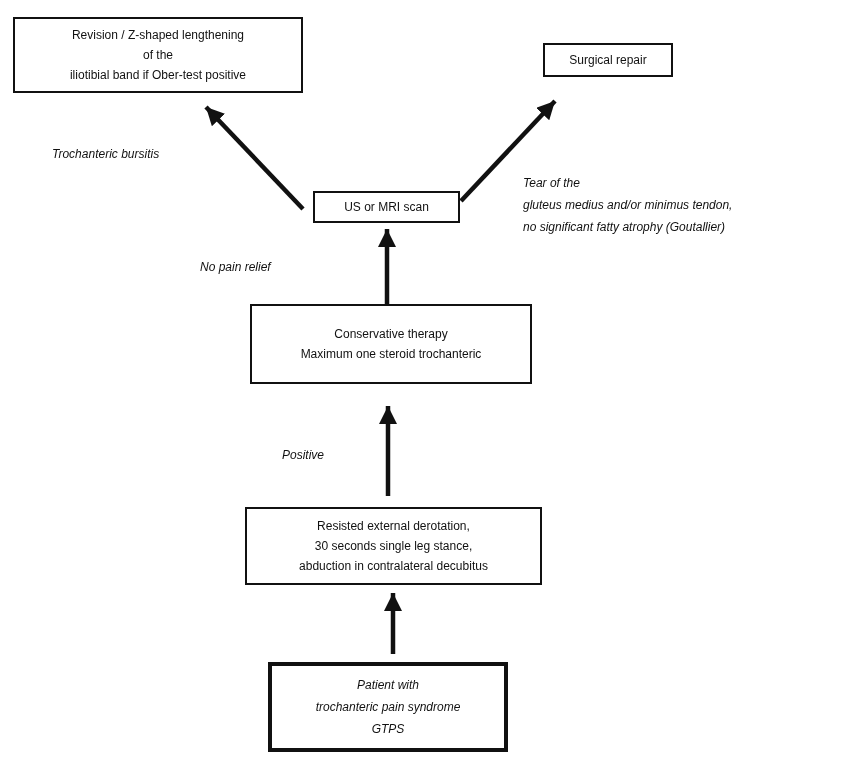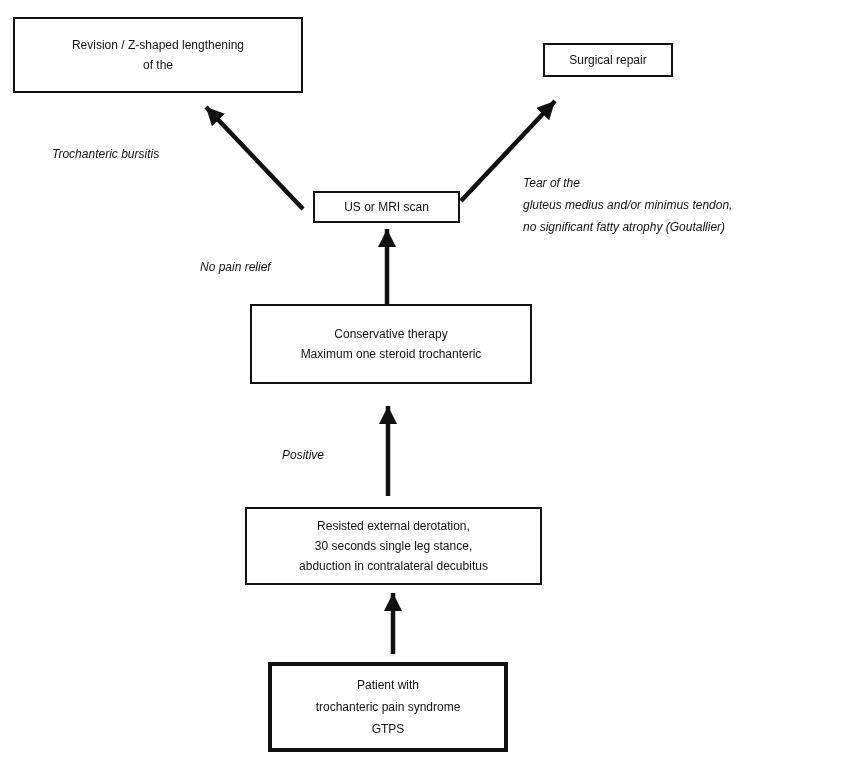--- a/index.html
+++ b/index.html
@@ -33,20 +33,21 @@
     flex-direction: column;
     justify-content: center;
     align-items: center;
     text-align: center;
     font-size: 12px;
     line-height: 20px;
   }
   .node--bold {
     border-width: 4px;
     line-height: 22px;
+    font-style: italic;
   }
   .edge-label {
     position: absolute;
     font-style: italic;
     font-size: 12px;
     line-height: 22px;
     white-space: nowrap;
     text-align: left;
   }
   
@@ -76,20 +77,21 @@
     <line x1="393" y1="654" x2="393" y2="593" stroke="#111111" stroke-width="4.5" marker-end="url(#ah)"></line>
     <line x1="388" y1="496" x2="388" y2="406" stroke="#111111" stroke-width="4.5" marker-end="url(#ah)"></line>
     <line x1="387" y1="307" x2="387" y2="229" stroke="#111111" stroke-width="4.5" marker-end="url(#ah)"></line>
     <line x1="303" y1="209" x2="206" y2="107" stroke="#111111" stroke-width="4.5" marker-end="url(#ah)"></line>
     <line x1="461" y1="201" x2="555" y2="101" stroke="#111111" stroke-width="4.5" marker-end="url(#ah)"></line>
   </svg>
 
   <div class="node" id="box-revision">
     <div>Revision / Z-shaped lengthening</div>
     <div>of the</div>
+    <div>iliotibial band if Ober-test positive</div>
   </div>
 
   <div class="node" id="box-surgical">
     <div>Surgical repair</div>
   </div>
 
   <div class="node" id="box-us-mri">
     <div>US or MRI scan</div>
   </div>
 

